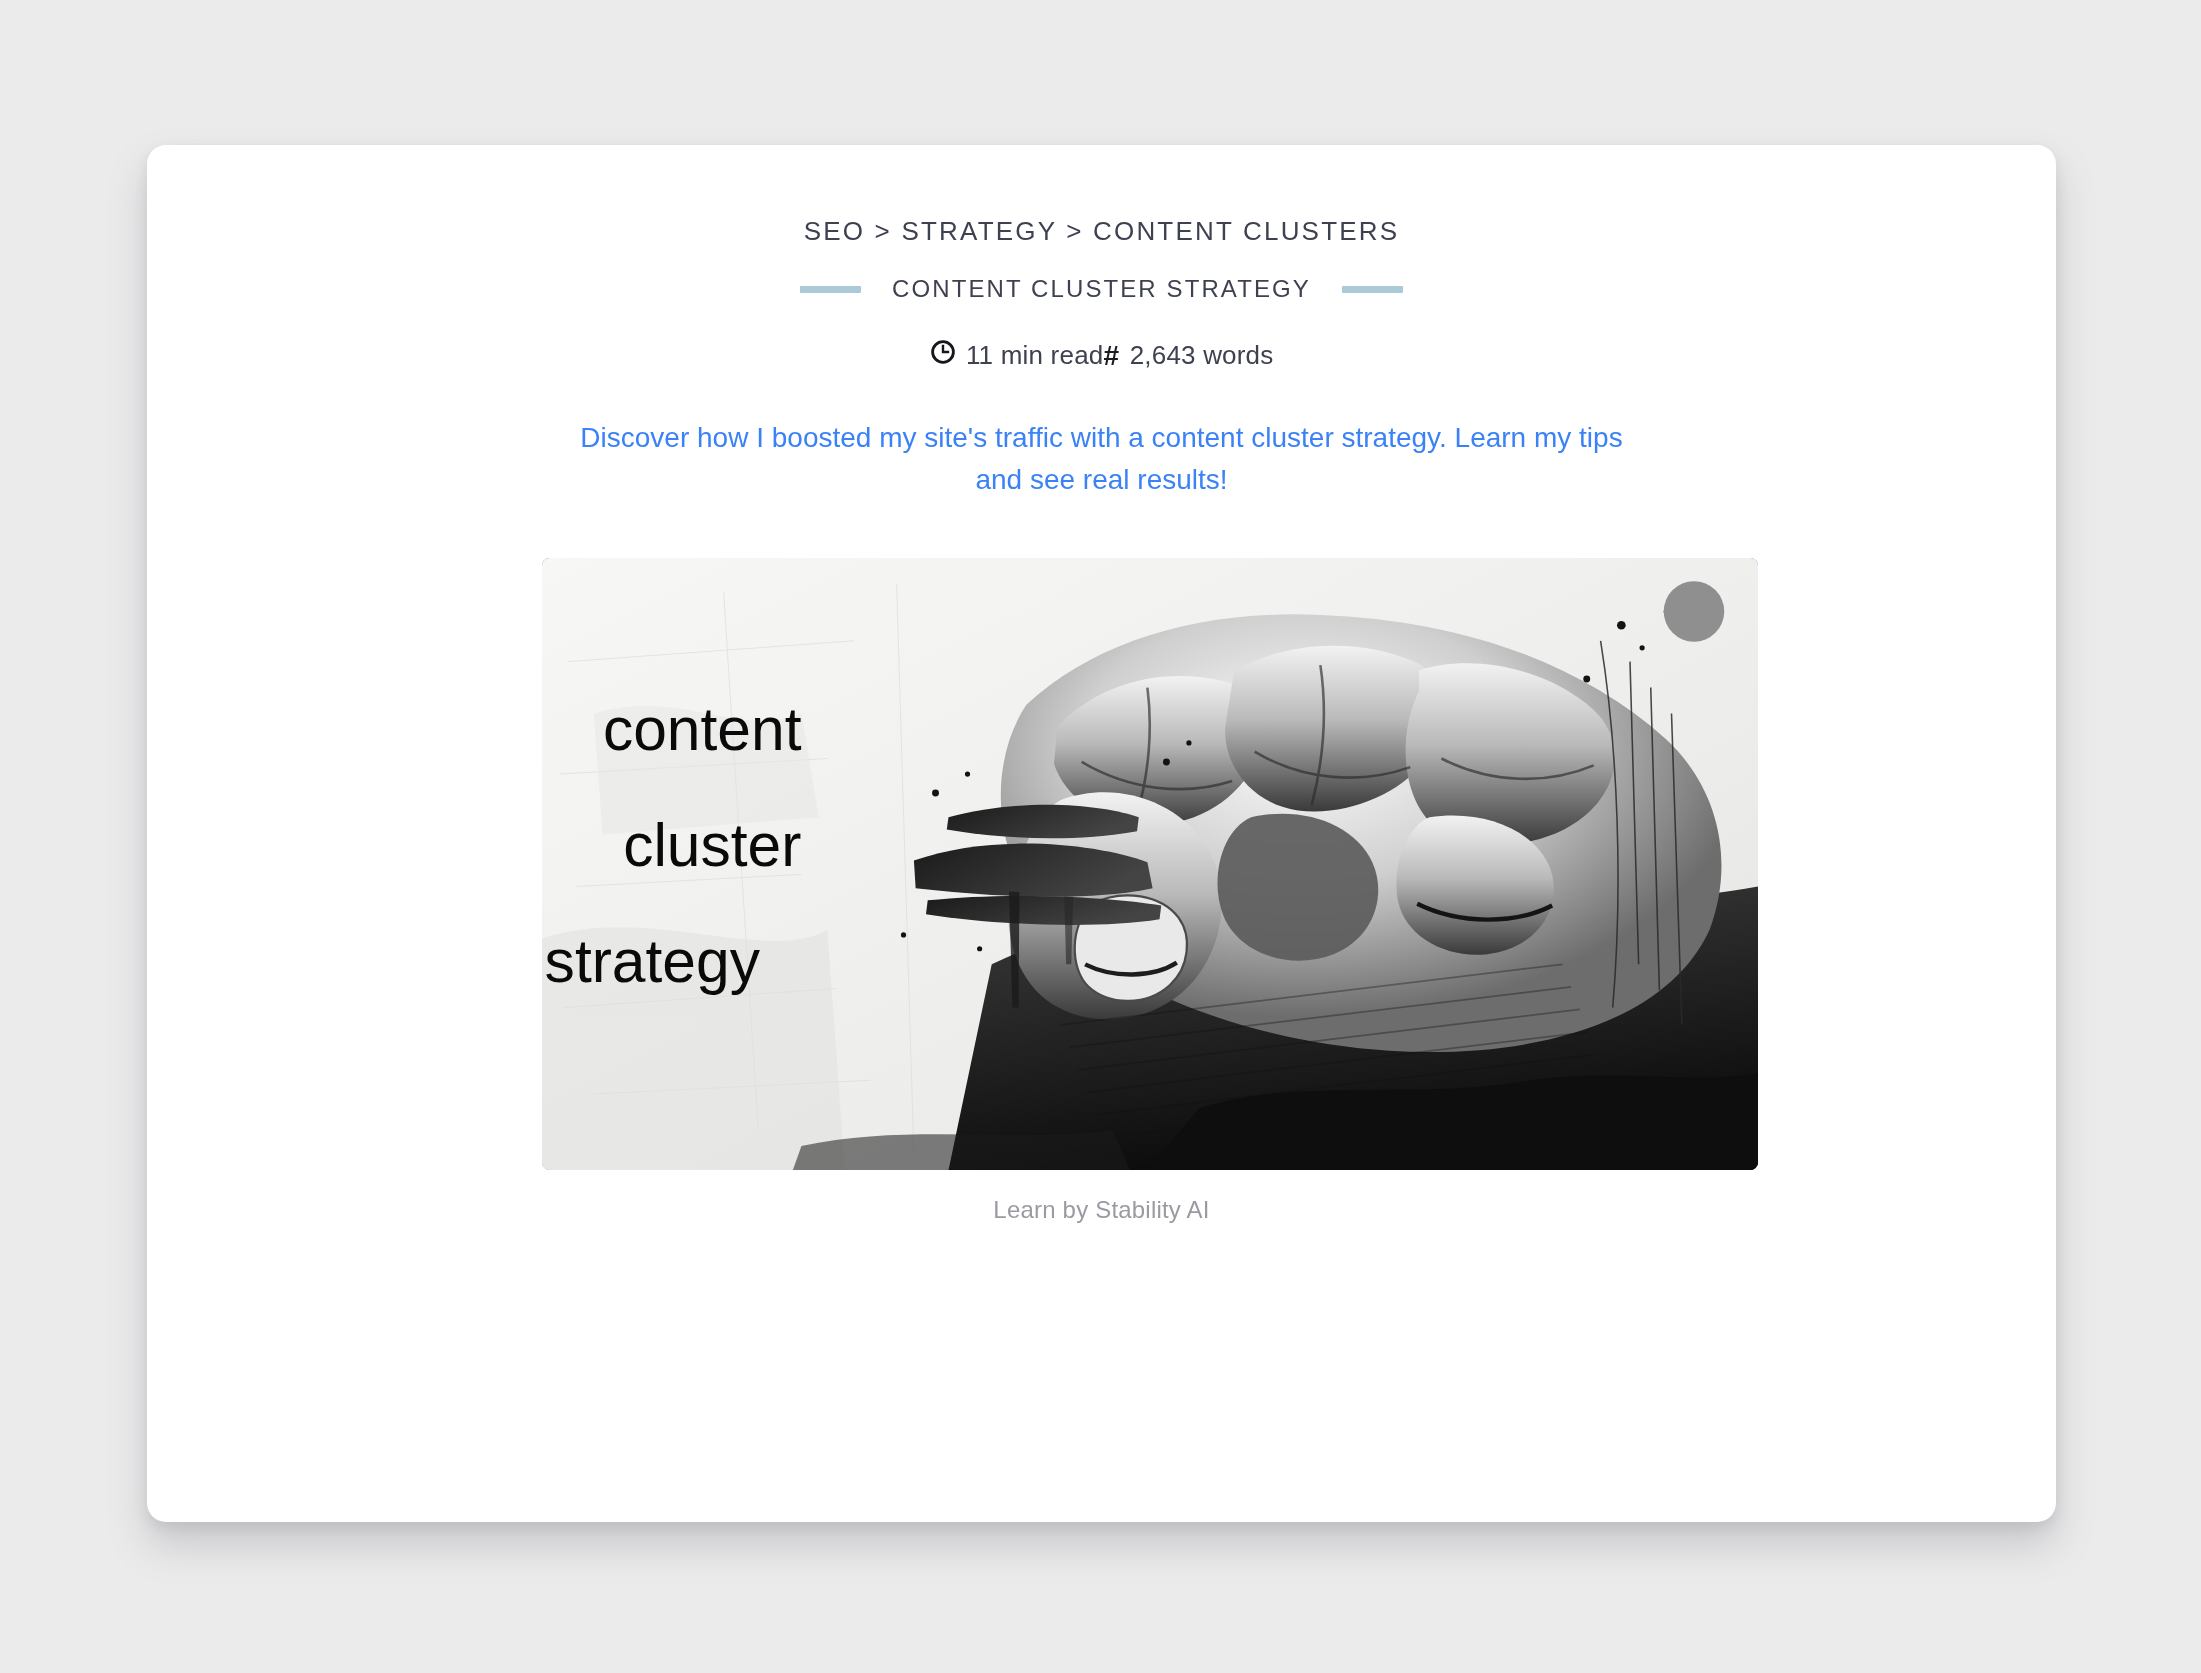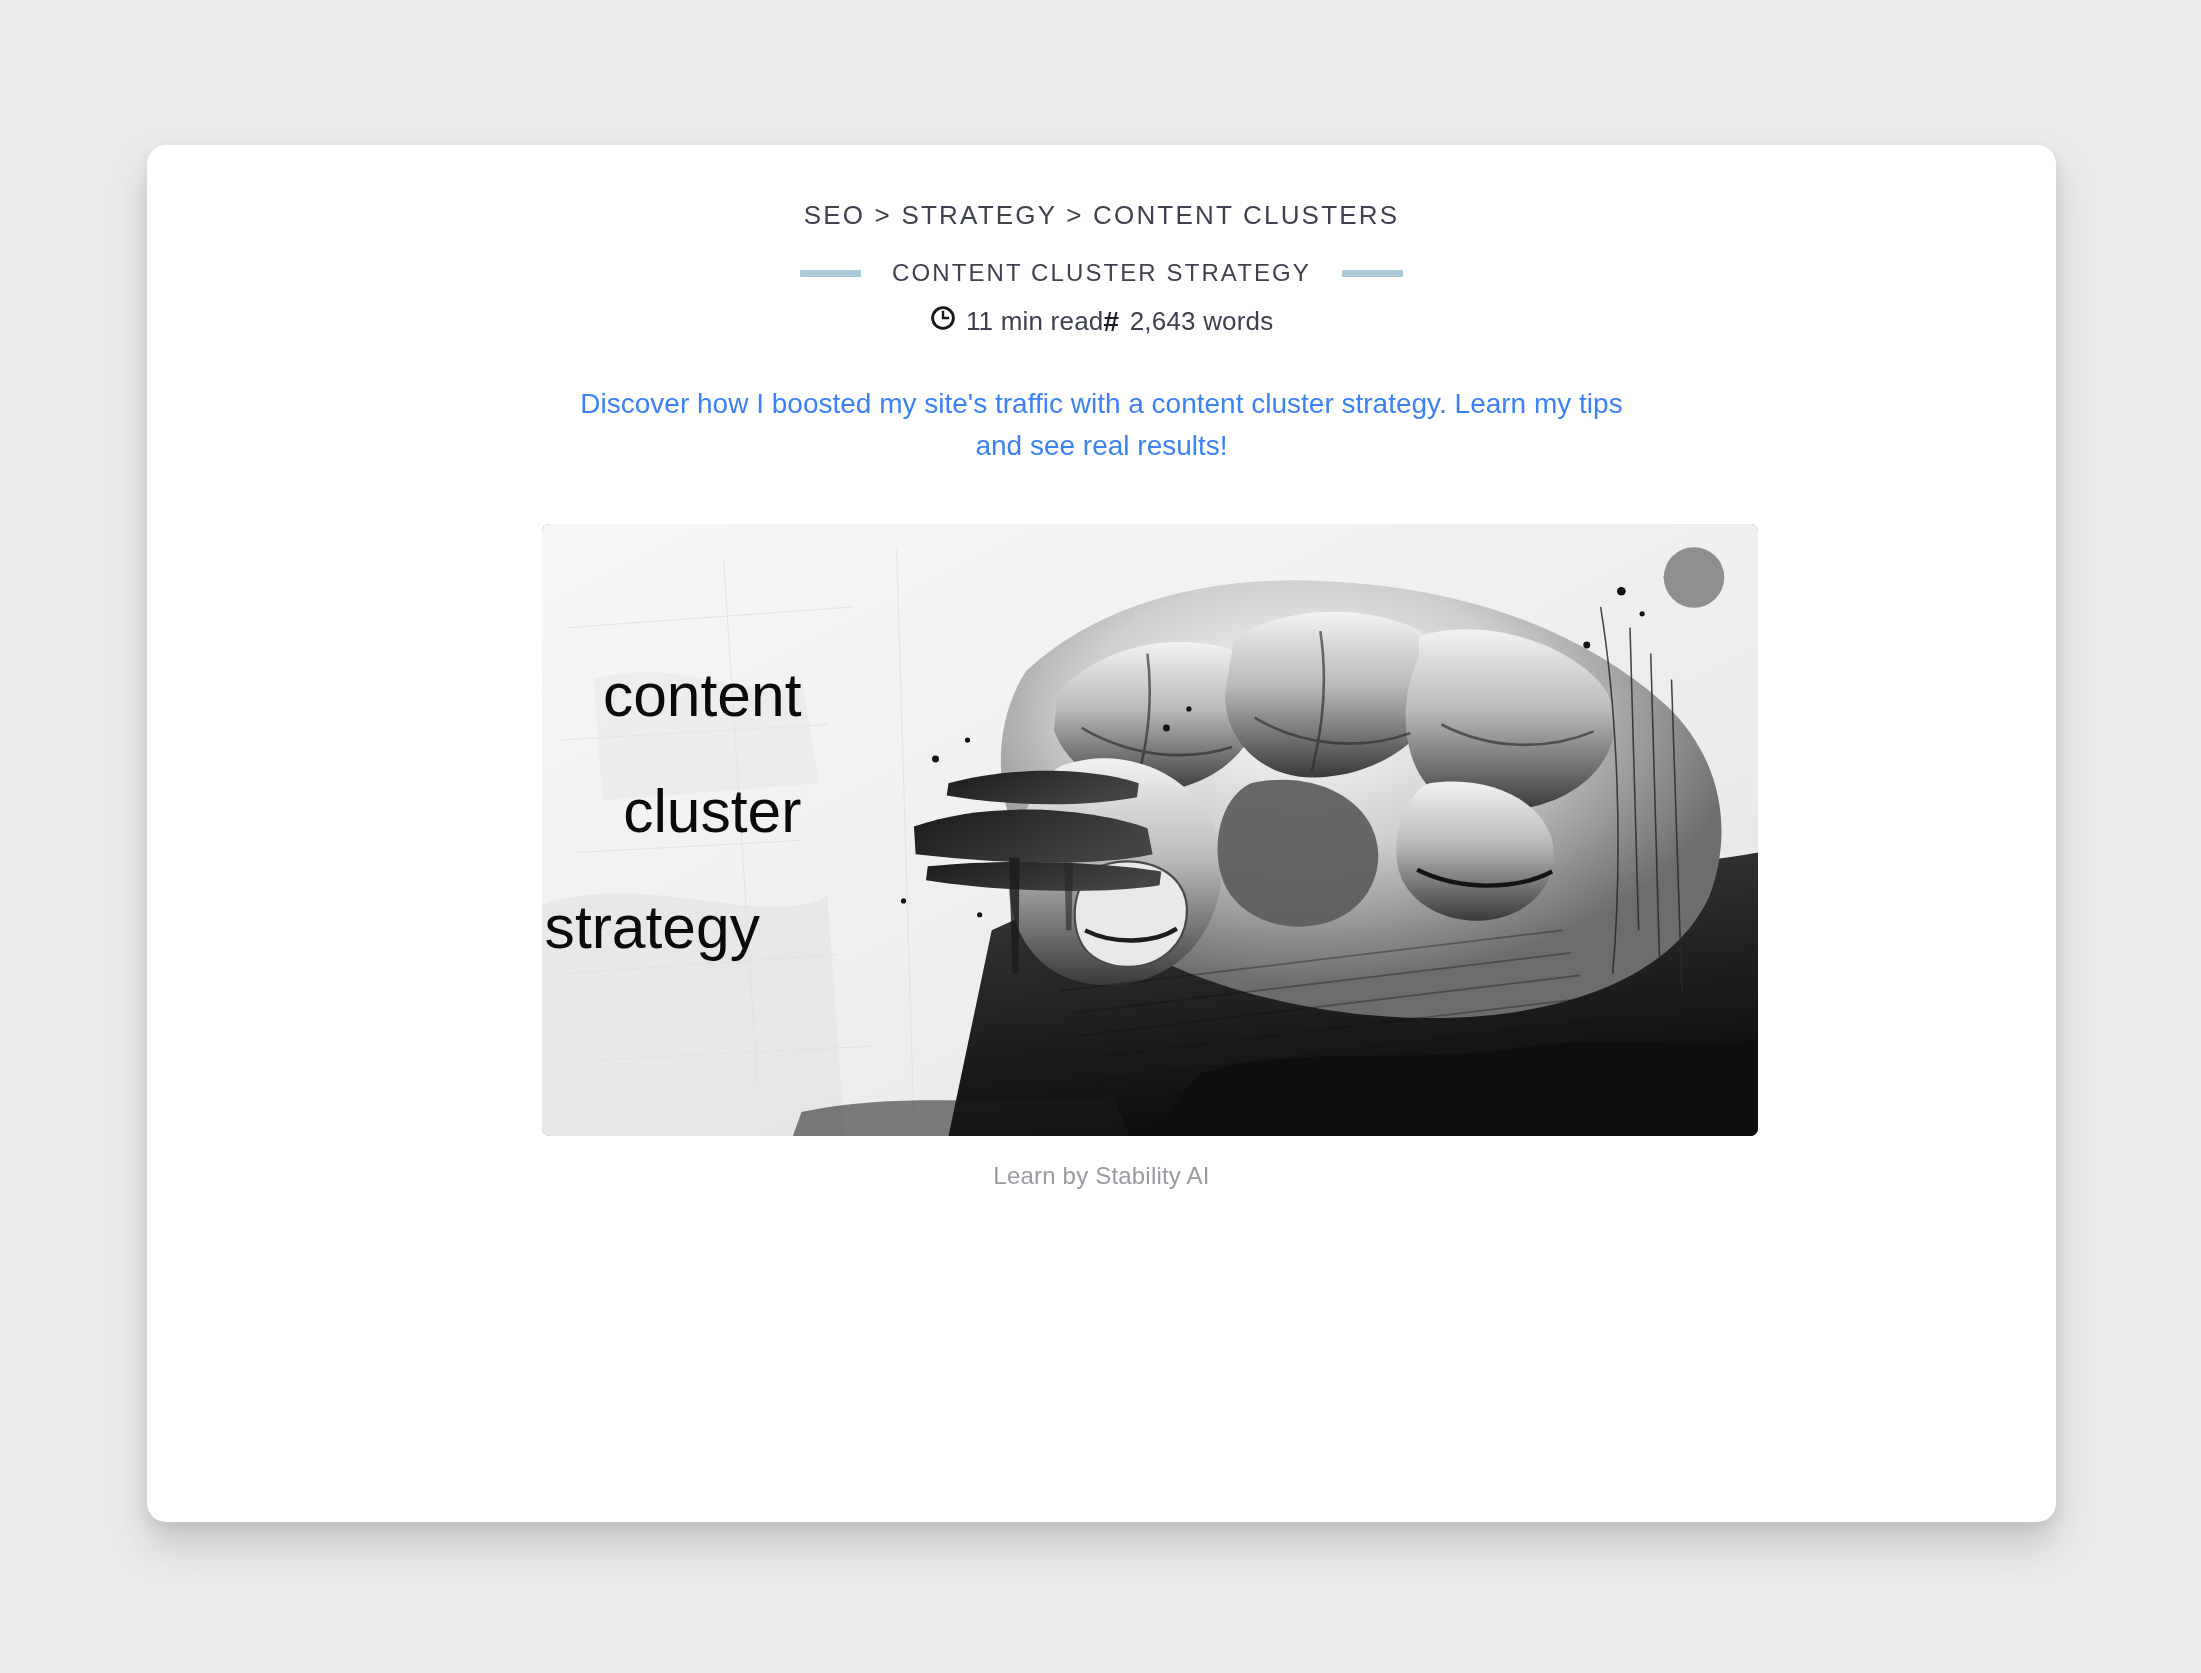--- a/index.html
+++ b/index.html
@@ -30,21 +30,21 @@
     border-radius: 19px;
     box-shadow: 0 22.5px 38px rgba(120,120,125,0.30),
                 0 5.2px 12px rgba(120,120,125,0.14);
     overflow: hidden;
   }
 
   .card-inner {
     position: absolute;
     left: 0; top: 0;
     width: 100%;
-    padding-top: 55px;
+    padding-top: 71px;
     text-align: center;
   }
 
   
   .breadcrumb {
     font-size: 26px;
     letter-spacing: 2.2px;
     color: #3e4250;
     font-weight: 400;
     line-height: 1.2;
@@ -79,21 +79,21 @@
   }
   .tagline {
     font-size: 24px;
     letter-spacing: 2.1px;
     color: #3e4250;
     white-space: nowrap;
   }
 
   
   .meta-row {
-    margin-top: 18px;
+    margin-top: 36px;
     display: flex;
     align-items: center;
     justify-content: center;
   }
   .meta-item {
     display: flex;
     align-items: center;
     gap: 10.4px;
     font-size: 26px;
     color: #3e4250;

